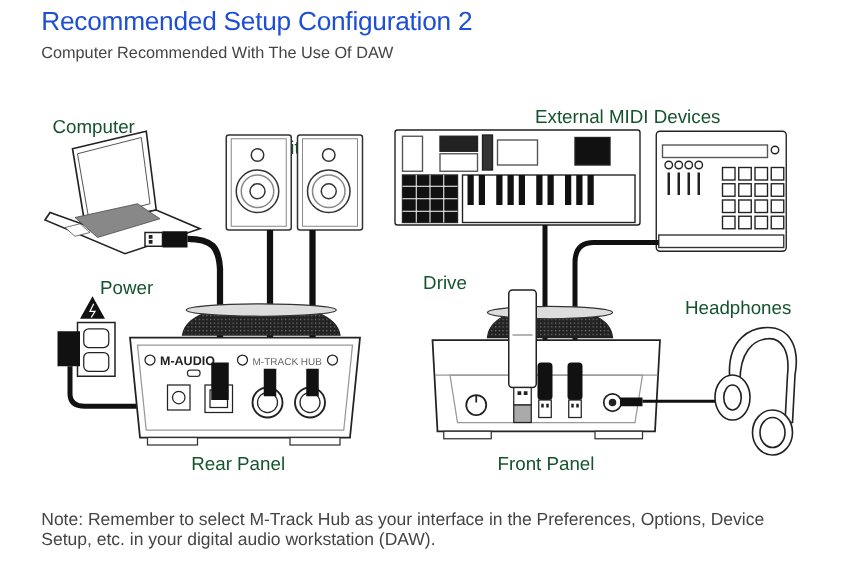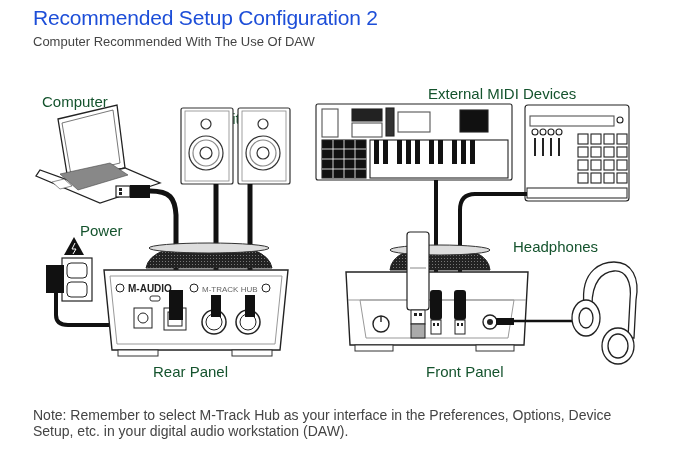--- a/index.html
+++ b/index.html
@@ -15,24 +15,25 @@
 <body>
 
 <div class="title">Recommended Setup Configuration 2</div>
 <div class="subtitle">Computer Recommended With The Use Of DAW</div>
 
 <div class="lbl" style="left:42px;top:93px;">Computer</div>
 <div class="lbl" style="left:203px;top:85px;margin-top:25px;">Monitors</div>
 <div class="lbl" style="left:428px;top:85px;">External MIDI Devices</div>
 <div class="lbl" style="left:52px;top:222px;margin-left:28px;">Power</div>
 <div class="lbl lbl-c" style="left:316px;top:218px;width:80px;">
+  <div>Drive</div>
 </div>
-<div class="lbl" style="left:513px;top:238px;">Headphones</div>
+<div class="lbl" style="left:548px;top:238px;">Headphones</div>
 <div class="lbl" style="left:153px;top:363px;">Rear Panel</div>
-<div class="lbl" style="left:398px;top:363px;margin-left:28px;">Front Panel</div>
+<div class="lbl" style="left:398px;top:363px;">Front Panel</div>
 
 <svg class="diagram" width="680" height="452" viewBox="0 0 680 452">
   <defs>
     <pattern id="knurl" width="3" height="3" patternUnits="userSpaceOnUse">
       <rect width="3" height="3" fill="#222"></rect>
       <rect width="1" height="1" fill="#777"></rect>
     </pattern>
   </defs>
 
   <g fill="#fff" stroke="#222" stroke-width="1.3">

